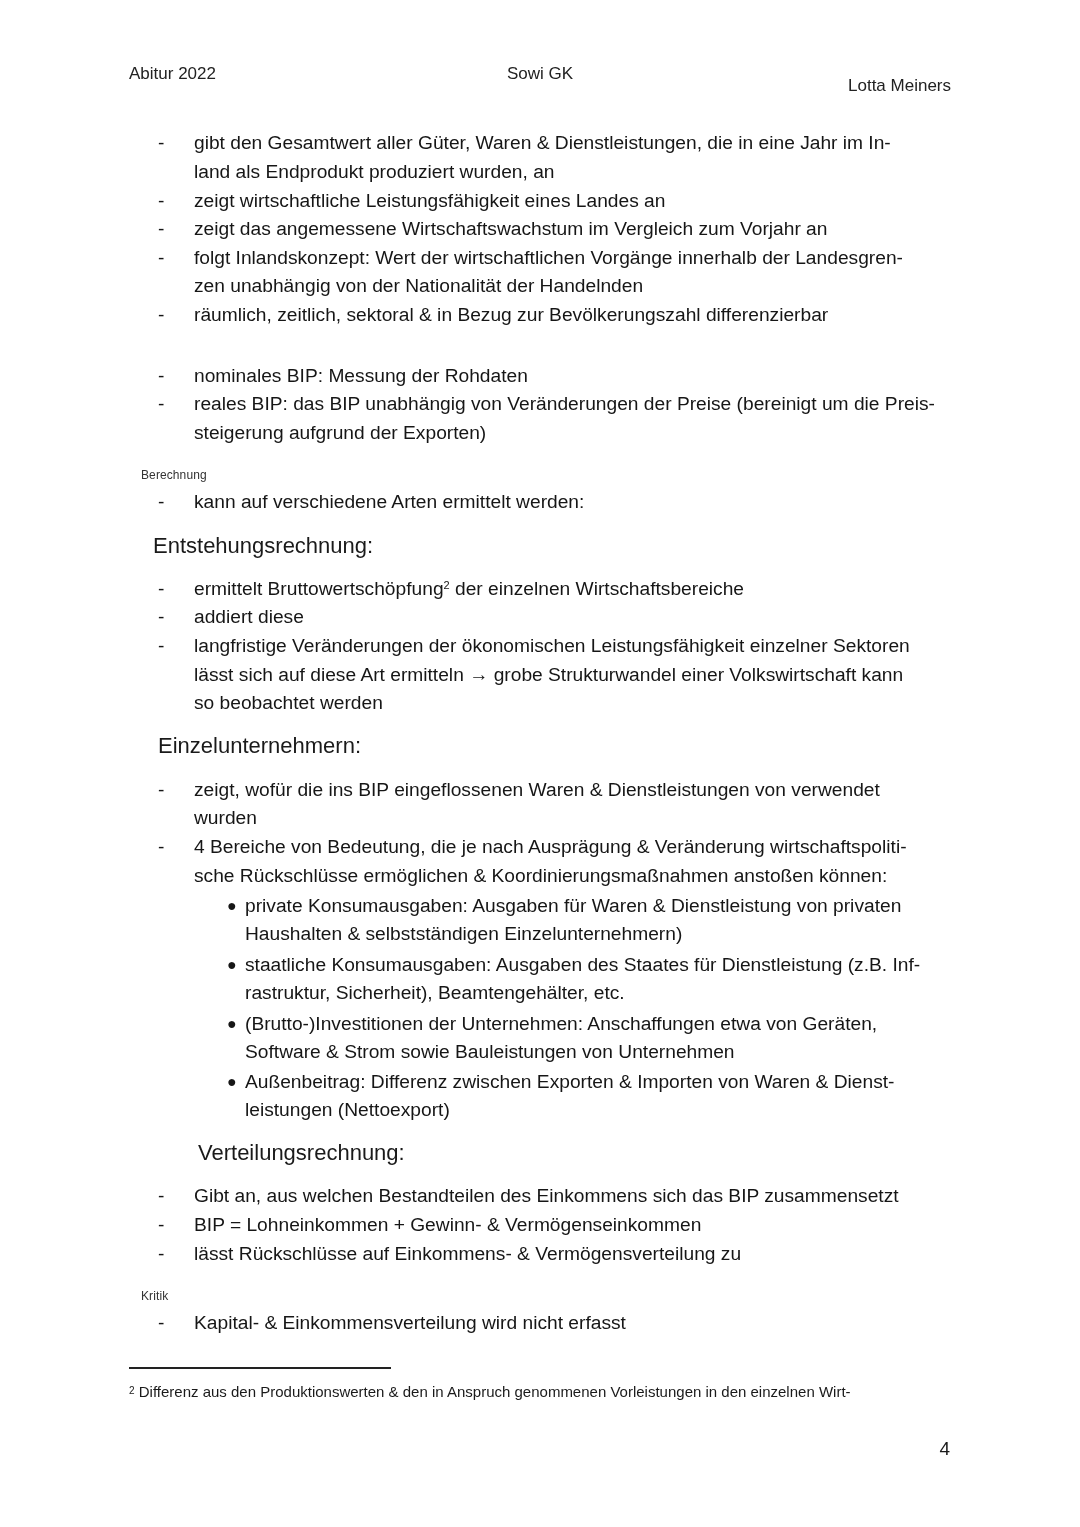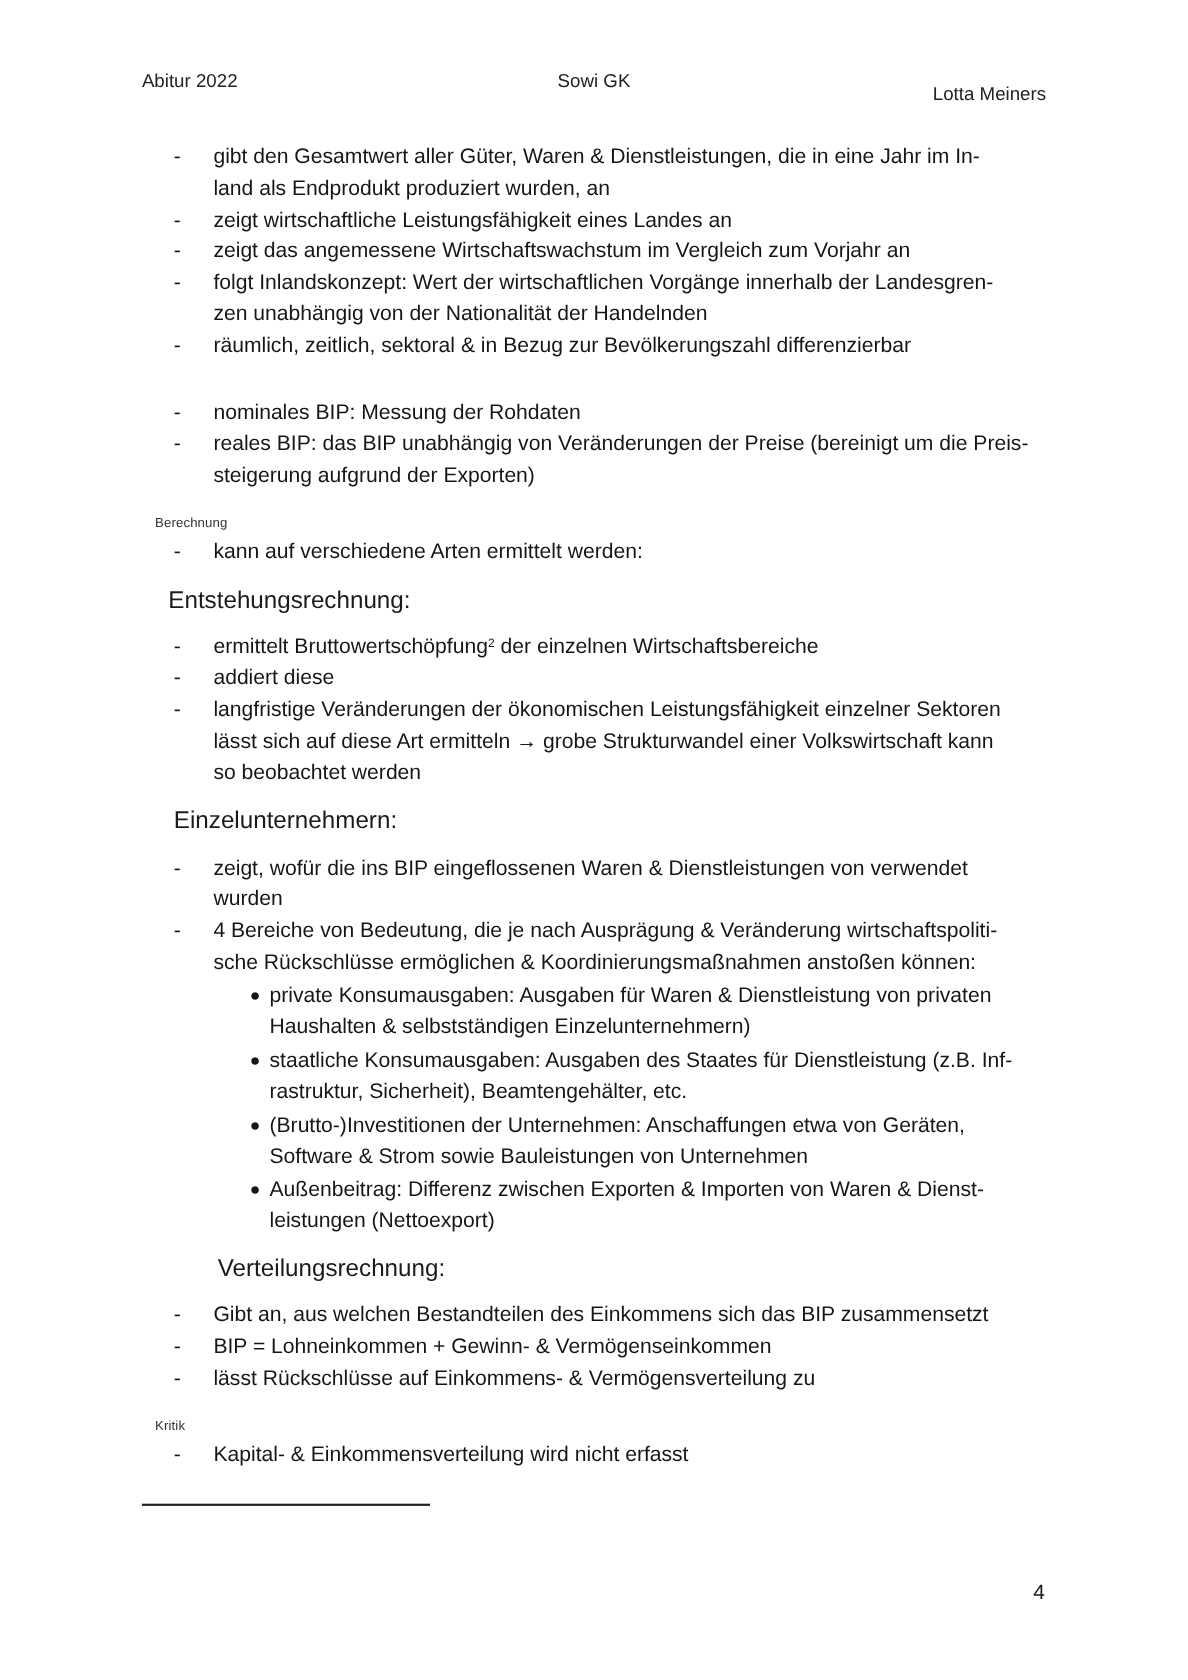--- a/index.html
+++ b/index.html
@@ -172,15 +172,16 @@
 
   <div class="line heading-light" style="top:1282px;">Kritik</div>
   <div class="line" style="top:1308px;">
     <span class="dash">-</span>
     <span class="text">Kapital- &amp; Einkommensverteilung wird nicht erfasst</span>
   </div>
 </div>
 
 <div class="fn-rule"></div>
 <div class="footnote">
+  <div><sup>2</sup><span> Differenz aus den Produktionswerten &amp; den in Anspruch genommenen Vorleistungen in den einzelnen Wirt-</span></div>
 </div>
 
 <div class="page-num">4</div>
 
 </body></html>

